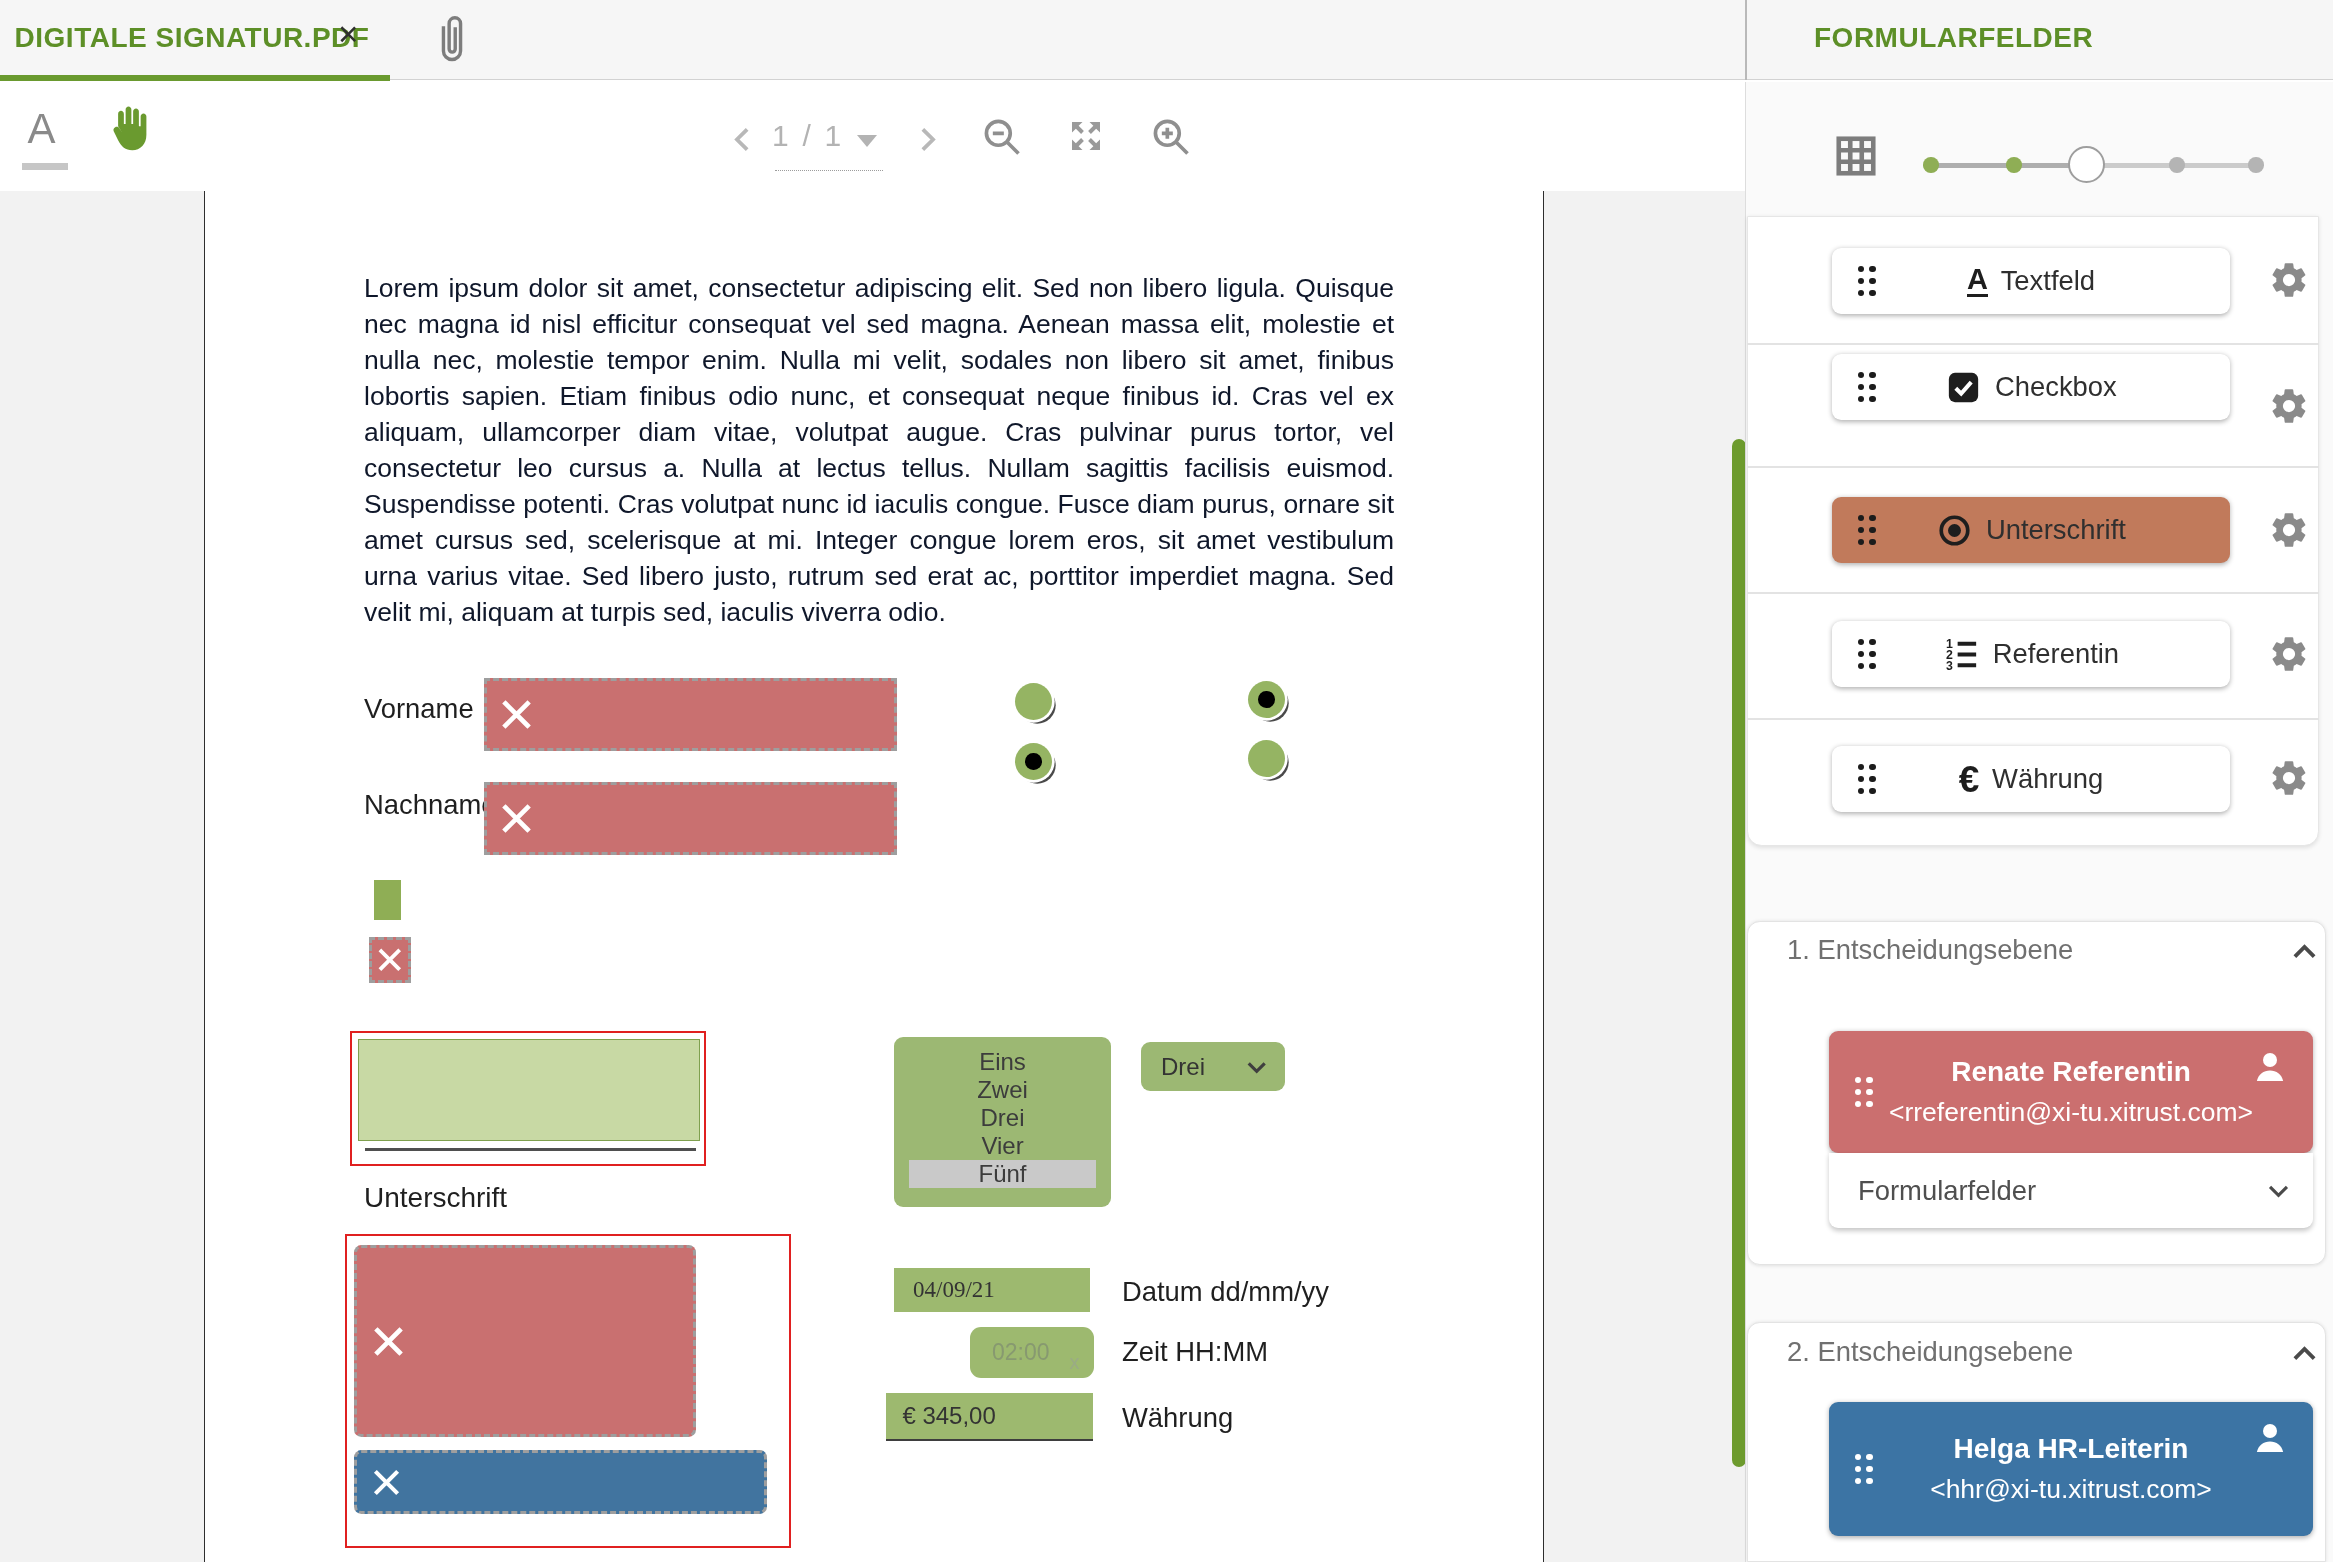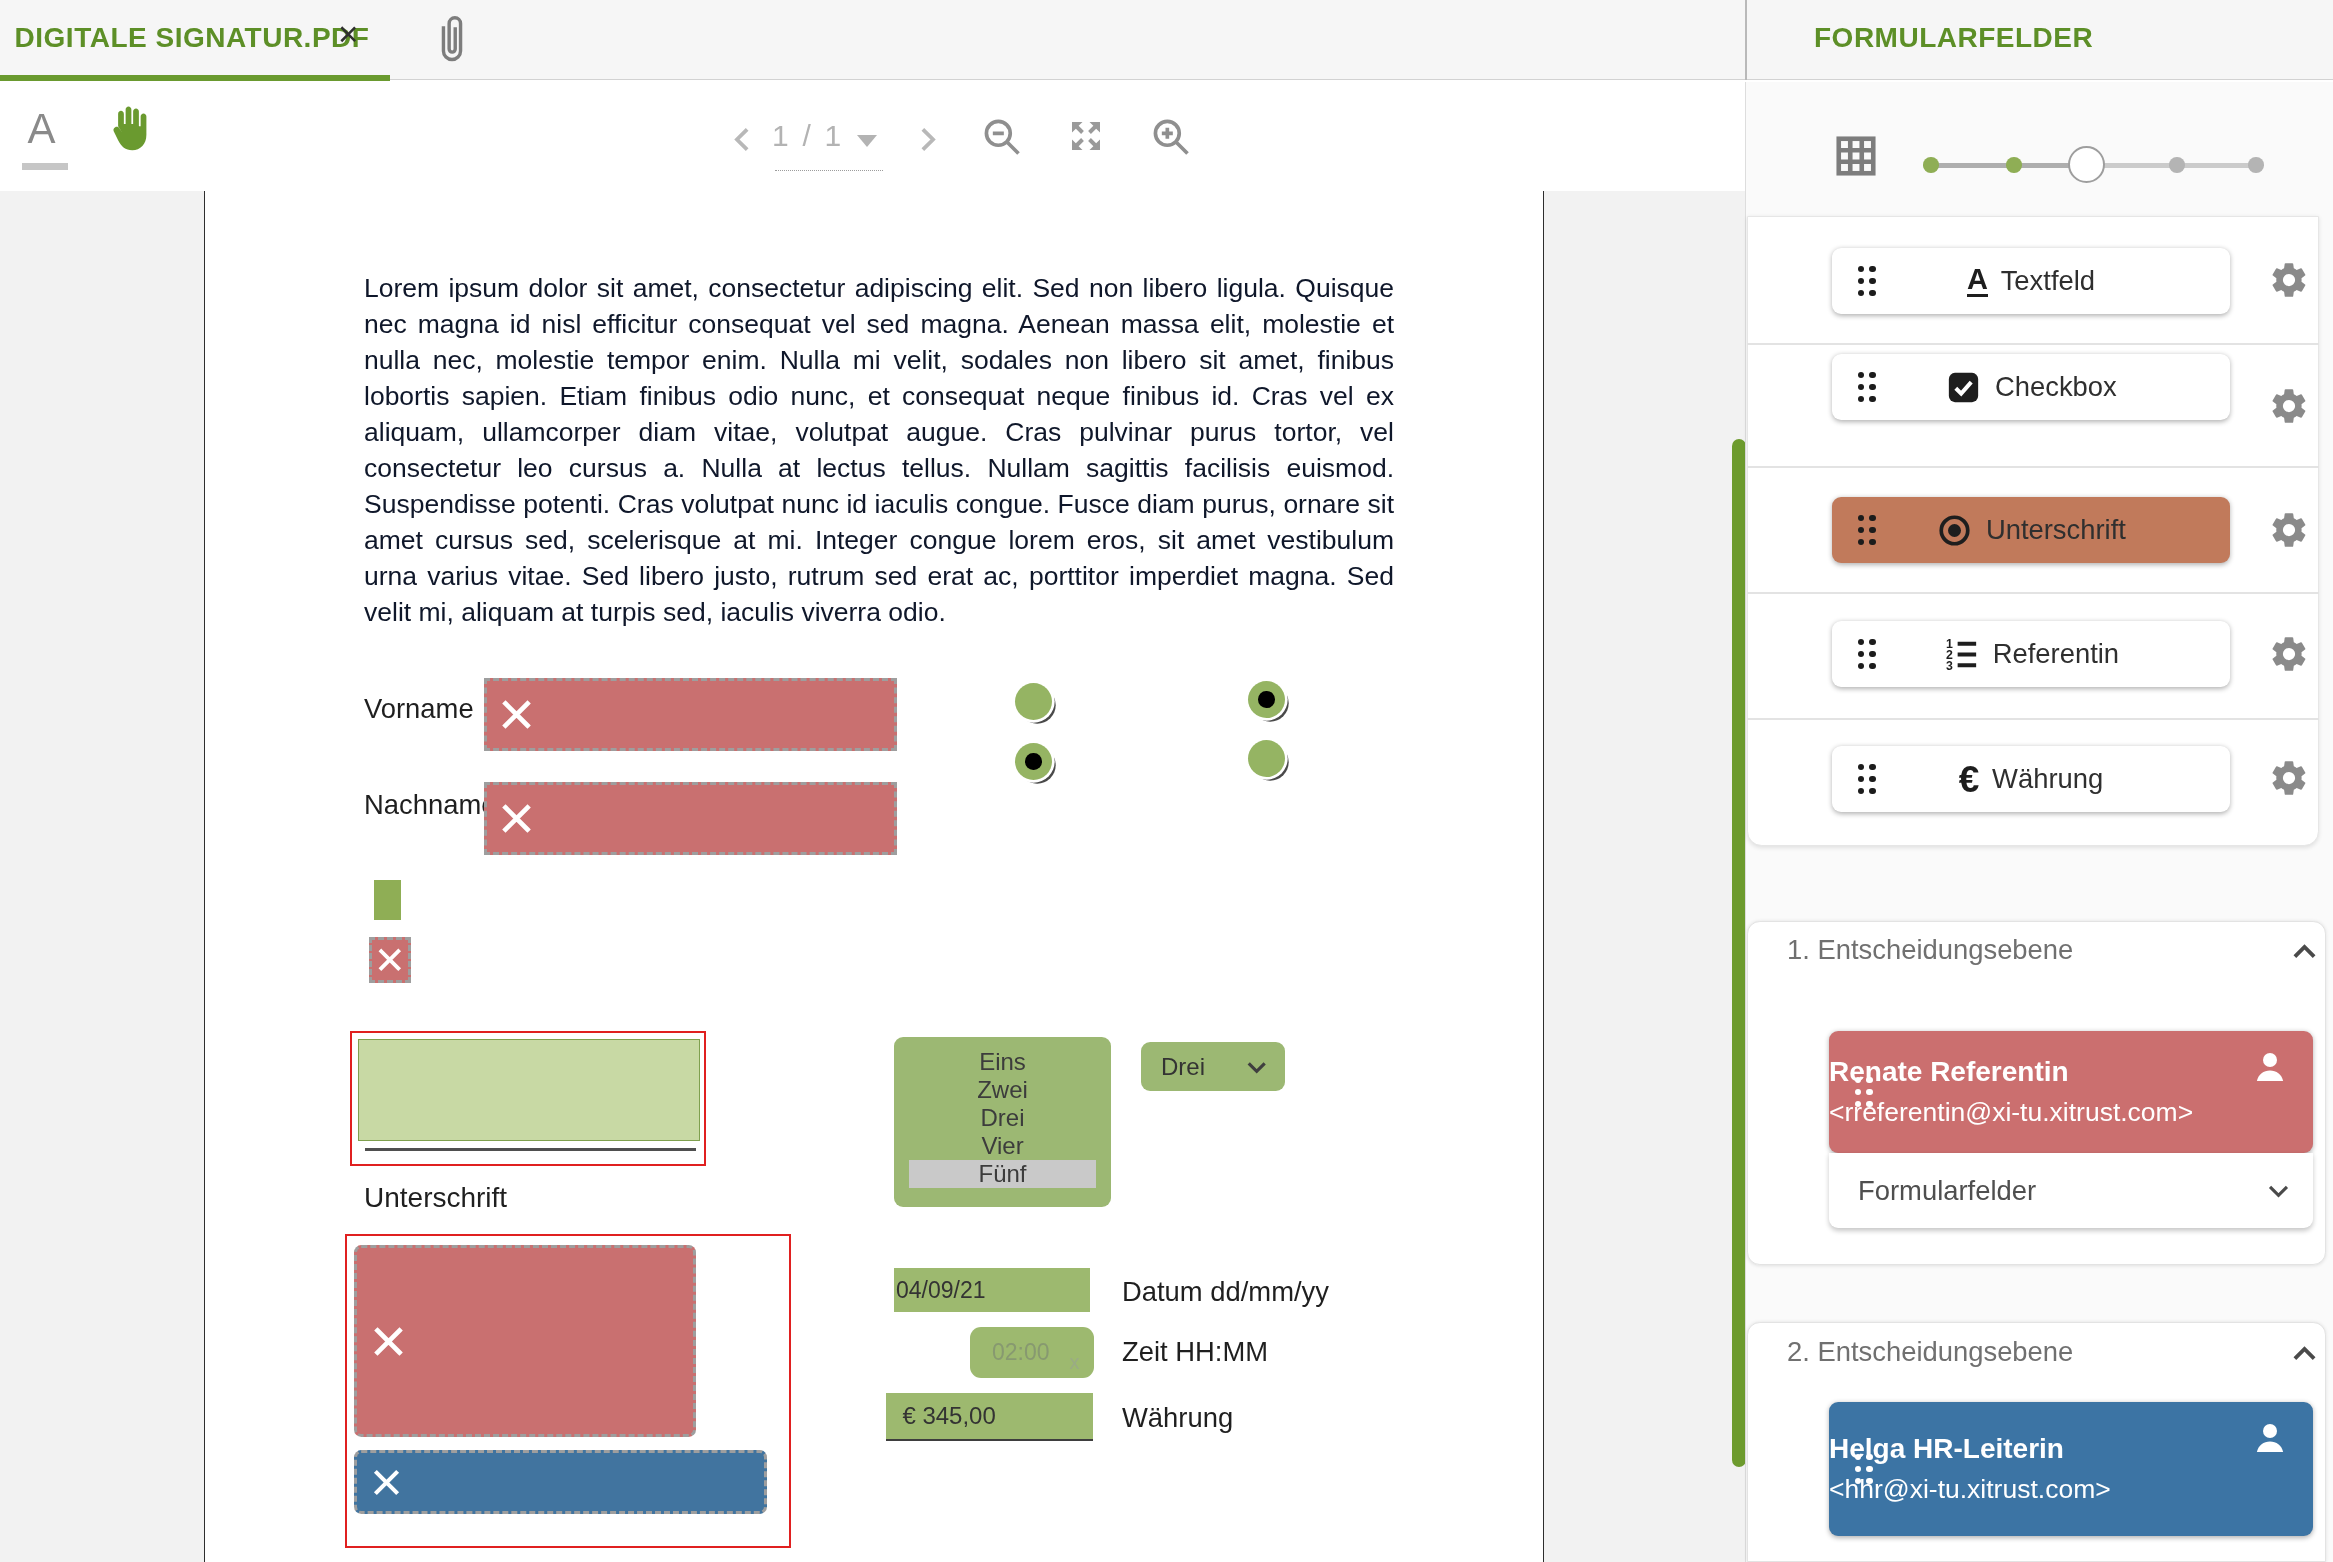--- a/index.html
+++ b/index.html
@@ -79,21 +79,21 @@
   .dots.white{color:#fff;}
   .gear{left:2268px;width:42px;height:42px;}
   .ficon{width:37px;height:37px;flex:0 0 auto;}
   .glyph-icon{font-weight:700;color:#1e1e1e;line-height:1;flex:0 0 auto;}
 
   .level-panel{left:1747px;width:579px;background:#fff;border:0.9px solid #e3e3e3;
                border-radius:12.8px;box-shadow:0 0.9px 3.7px rgba(0,0,0,.10);}
   .lvl-head{font-size:27.4px;font-weight:500;color:#707070;}
   .chev{width:33px;height:33px;}
   .person-card{left:1829px;width:484px;border-radius:9.1px;box-shadow:0 1.8px 5.5px rgba(0,0,0,.30);
-               display:flex;flex-direction:column;align-items:flex-start;justify-content:center;gap:9.1px;color:#fff;}
+               display:flex;flex-direction:column;align-items:center;justify-content:center;gap:9.1px;color:#fff;}
   .person-card .nm{font-size:28px;font-weight:700;}
   .person-card .em{font-size:26.5px;}
   .person-card.red{background:#cb6f6f;}
   .person-card.blue{background:#3c74a4;}
   .person-ic{position:absolute;right:22px;top:14.6px;width:42px;height:42px;}
   .subbar{left:1829px;width:484px;height:75px;background:#fff;border-radius:0 0 9.1px 9.1px;
           box-shadow:0 2.7px 5.5px rgba(0,0,0,.22);display:flex;align-items:center;
           justify-content:space-between;padding:0 20px 0 29px;font-size:27.4px;color:#4f4f4f;}
 </style>
 </head>
@@ -203,21 +203,21 @@
     <div class="lb-opt hl">Fünf</div>
   </div>
 
   <div class="abs dropdown" style="left:1141px;top:1042px;width:144px;height:49px;">
     <span>Drei</span>
     <svg viewBox="0 0 24 24" width="27.4" height="27.4">
       <path d="M5 9l7 7 7-7" fill="none" stroke="#3f3f3f" stroke-width="2.8"></path>
       </svg>
   </div>
 
-  <div class="abs gfield" style="left:894px;top:1268px;width:196px;height:44px;padding-left:2px;">
+  <div class="abs gfield" style="left:894px;top:1268px;width:196px;height:44px;padding-left:19px;font-family:Liberation Serif, serif;">
     <span>04/09/21</span>
   </div>
   <div class="abs pdf-label" style="left:1122px;top:1276px;">Datum dd/mm/yy</div>
 
   <div class="abs gfield" style="left:970px;top:1327px;width:124px;height:51px;border-radius:11px;padding-left:22px;color:#879970;">
     <span>02:00</span>
     <span style="position:absolute;right:14.6px;bottom:3.7px;font-size:20px;color:#9aab85;">x</span>
   </div>
   <div class="abs pdf-label" style="left:1122px;top:1336px;">Zeit HH:MM</div>
 

